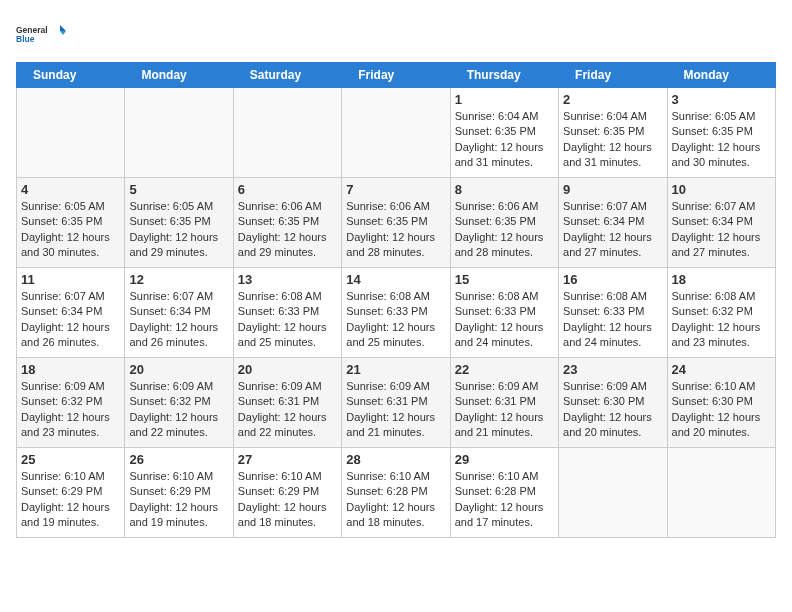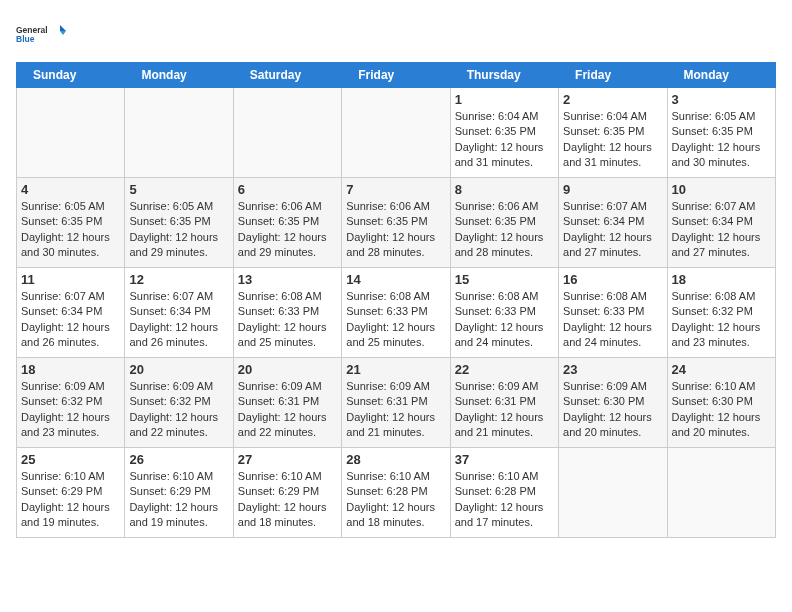--- a/index.html
+++ b/index.html
@@ -228,20 +228,20 @@
         </td>
         <td>
           <span class="day-num">27</span>
           <div class="day-info">Sunrise: 6:10 AM<br>Sunset: 6:29 PM<br>Daylight: 12 hours and 18 minutes.</div>
         </td>
         <td>
           <span class="day-num">28</span>
           <div class="day-info">Sunrise: 6:10 AM<br>Sunset: 6:28 PM<br>Daylight: 12 hours and 18 minutes.</div>
         </td>
         <td>
-          <span class="day-num">37</span>
+          <span class="day-num">29</span>
           <div class="day-info">Sunrise: 6:10 AM<br>Sunset: 6:28 PM<br>Daylight: 12 hours and 17 minutes.</div>
         </td>
         <td class="empty"></td>
         <td class="empty"></td>
       </tr>
     </tbody>
 </table>
 
 </body></html>

